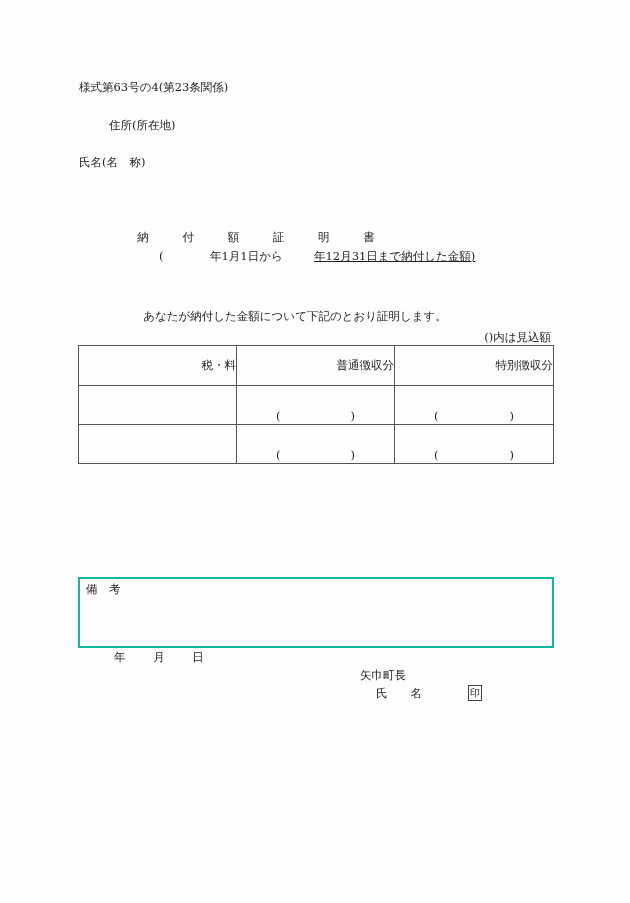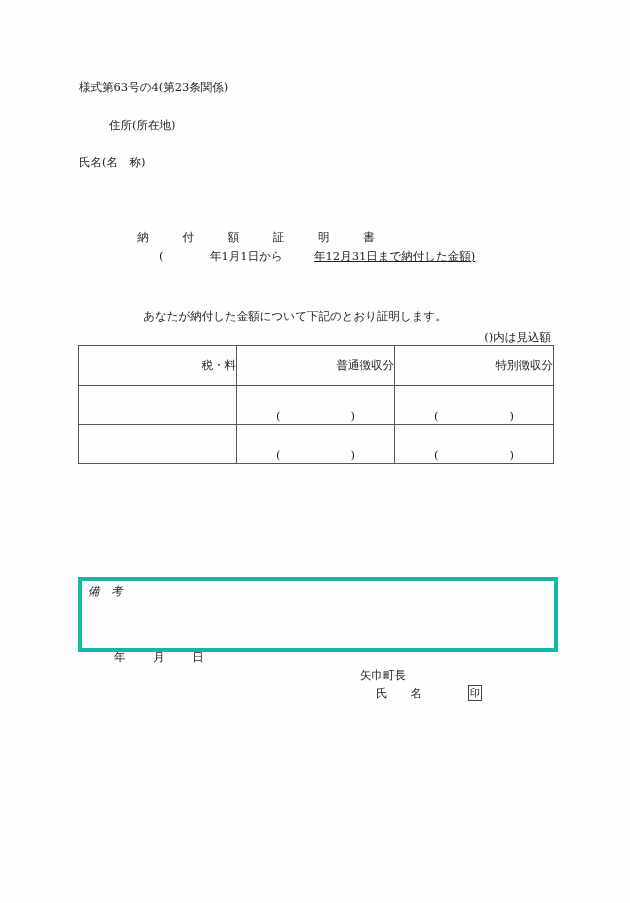--- a/index.html
+++ b/index.html
@@ -42,22 +42,21 @@
     table.amounts th { height: 39px; }
     table.amounts td { height: 38px; }
     .paren-cell { position: relative; }
     .paren-l, .paren-r { position: absolute; bottom: 1px; }
     .paren-l { left: 39px; }
     .paren-r { right: 39px; }
 
     .remarks {
       position: absolute; left: 78px; top: 577px;
       width: 472px; height: 67px;
-      border: 4px solid #14b8a6;
-      font-style: italic;
+      border: 2px solid #14b8a6;
     }
     .remarks-label { position: absolute; left: 6px; top: 3px; }
 
     .date { left: 114px; top: 650px; }
     .date span { display: inline-block; margin-right: 24px; }
     .mayor { left: 360px; top: 668px; }
     .signer { left: 376px; top: 686px; }
     .signer .sig-label { display: inline-block; }
     .seal {
       position: absolute; left: 468px; top: 685px;

